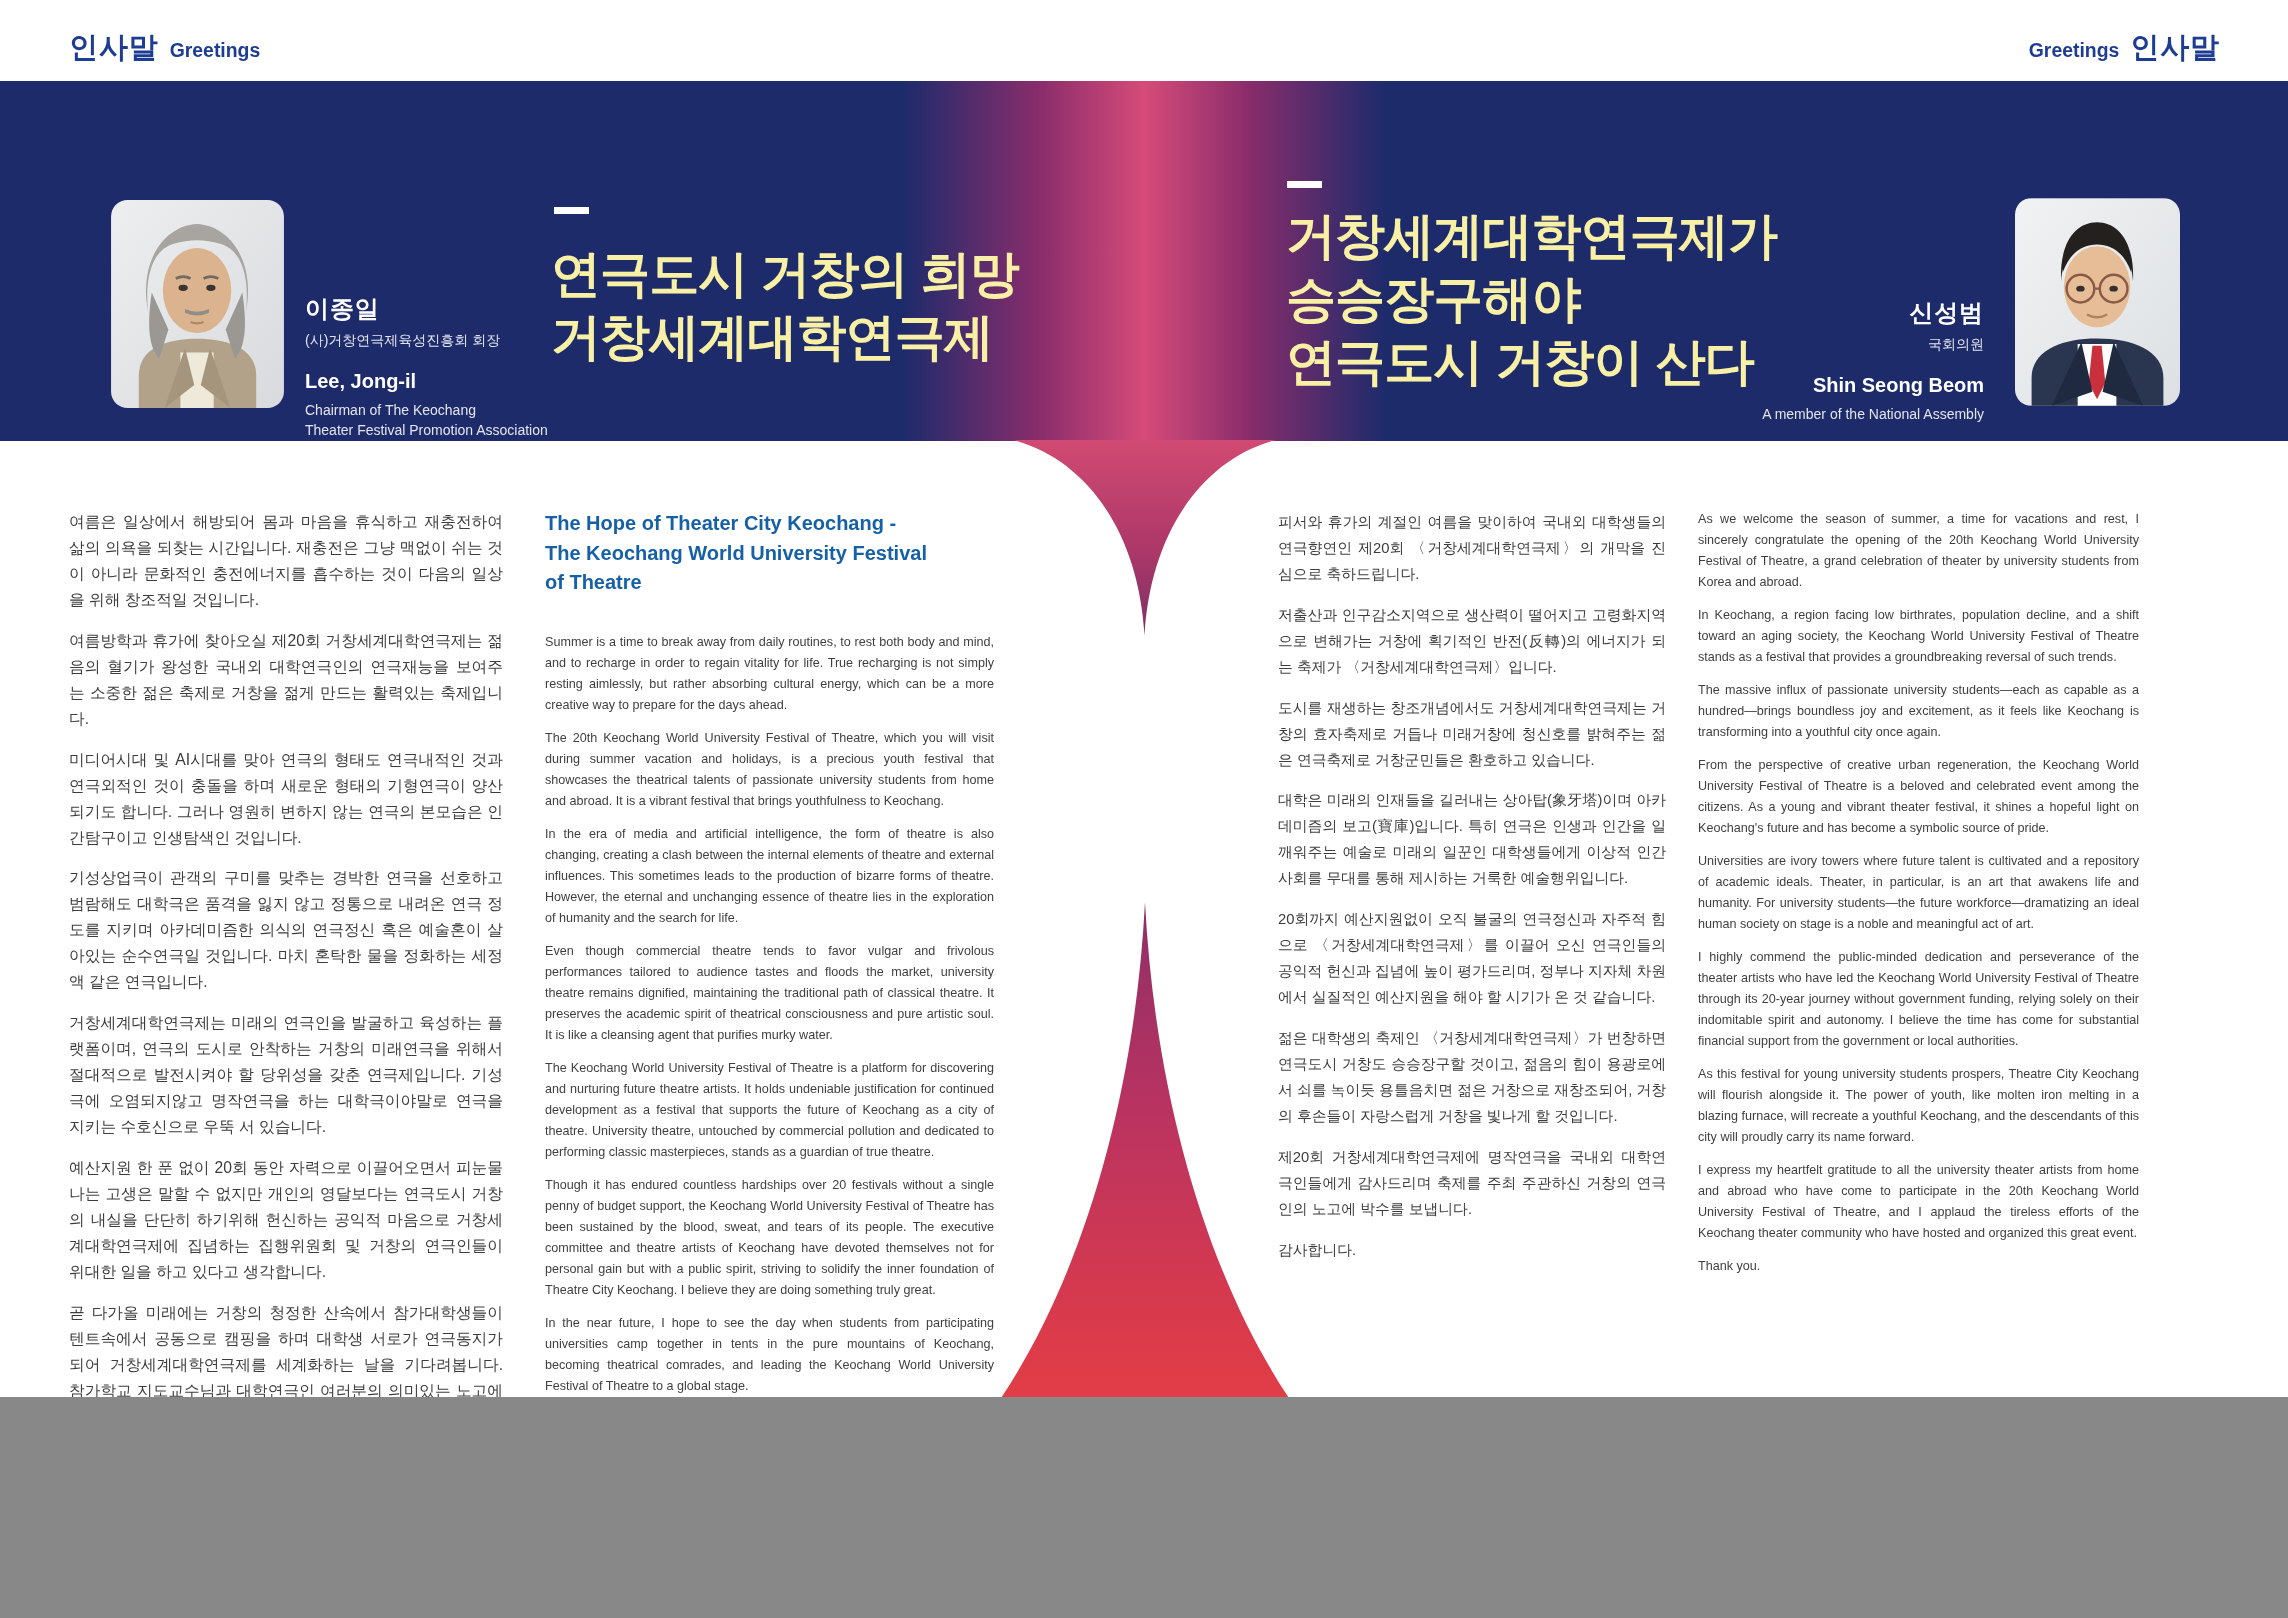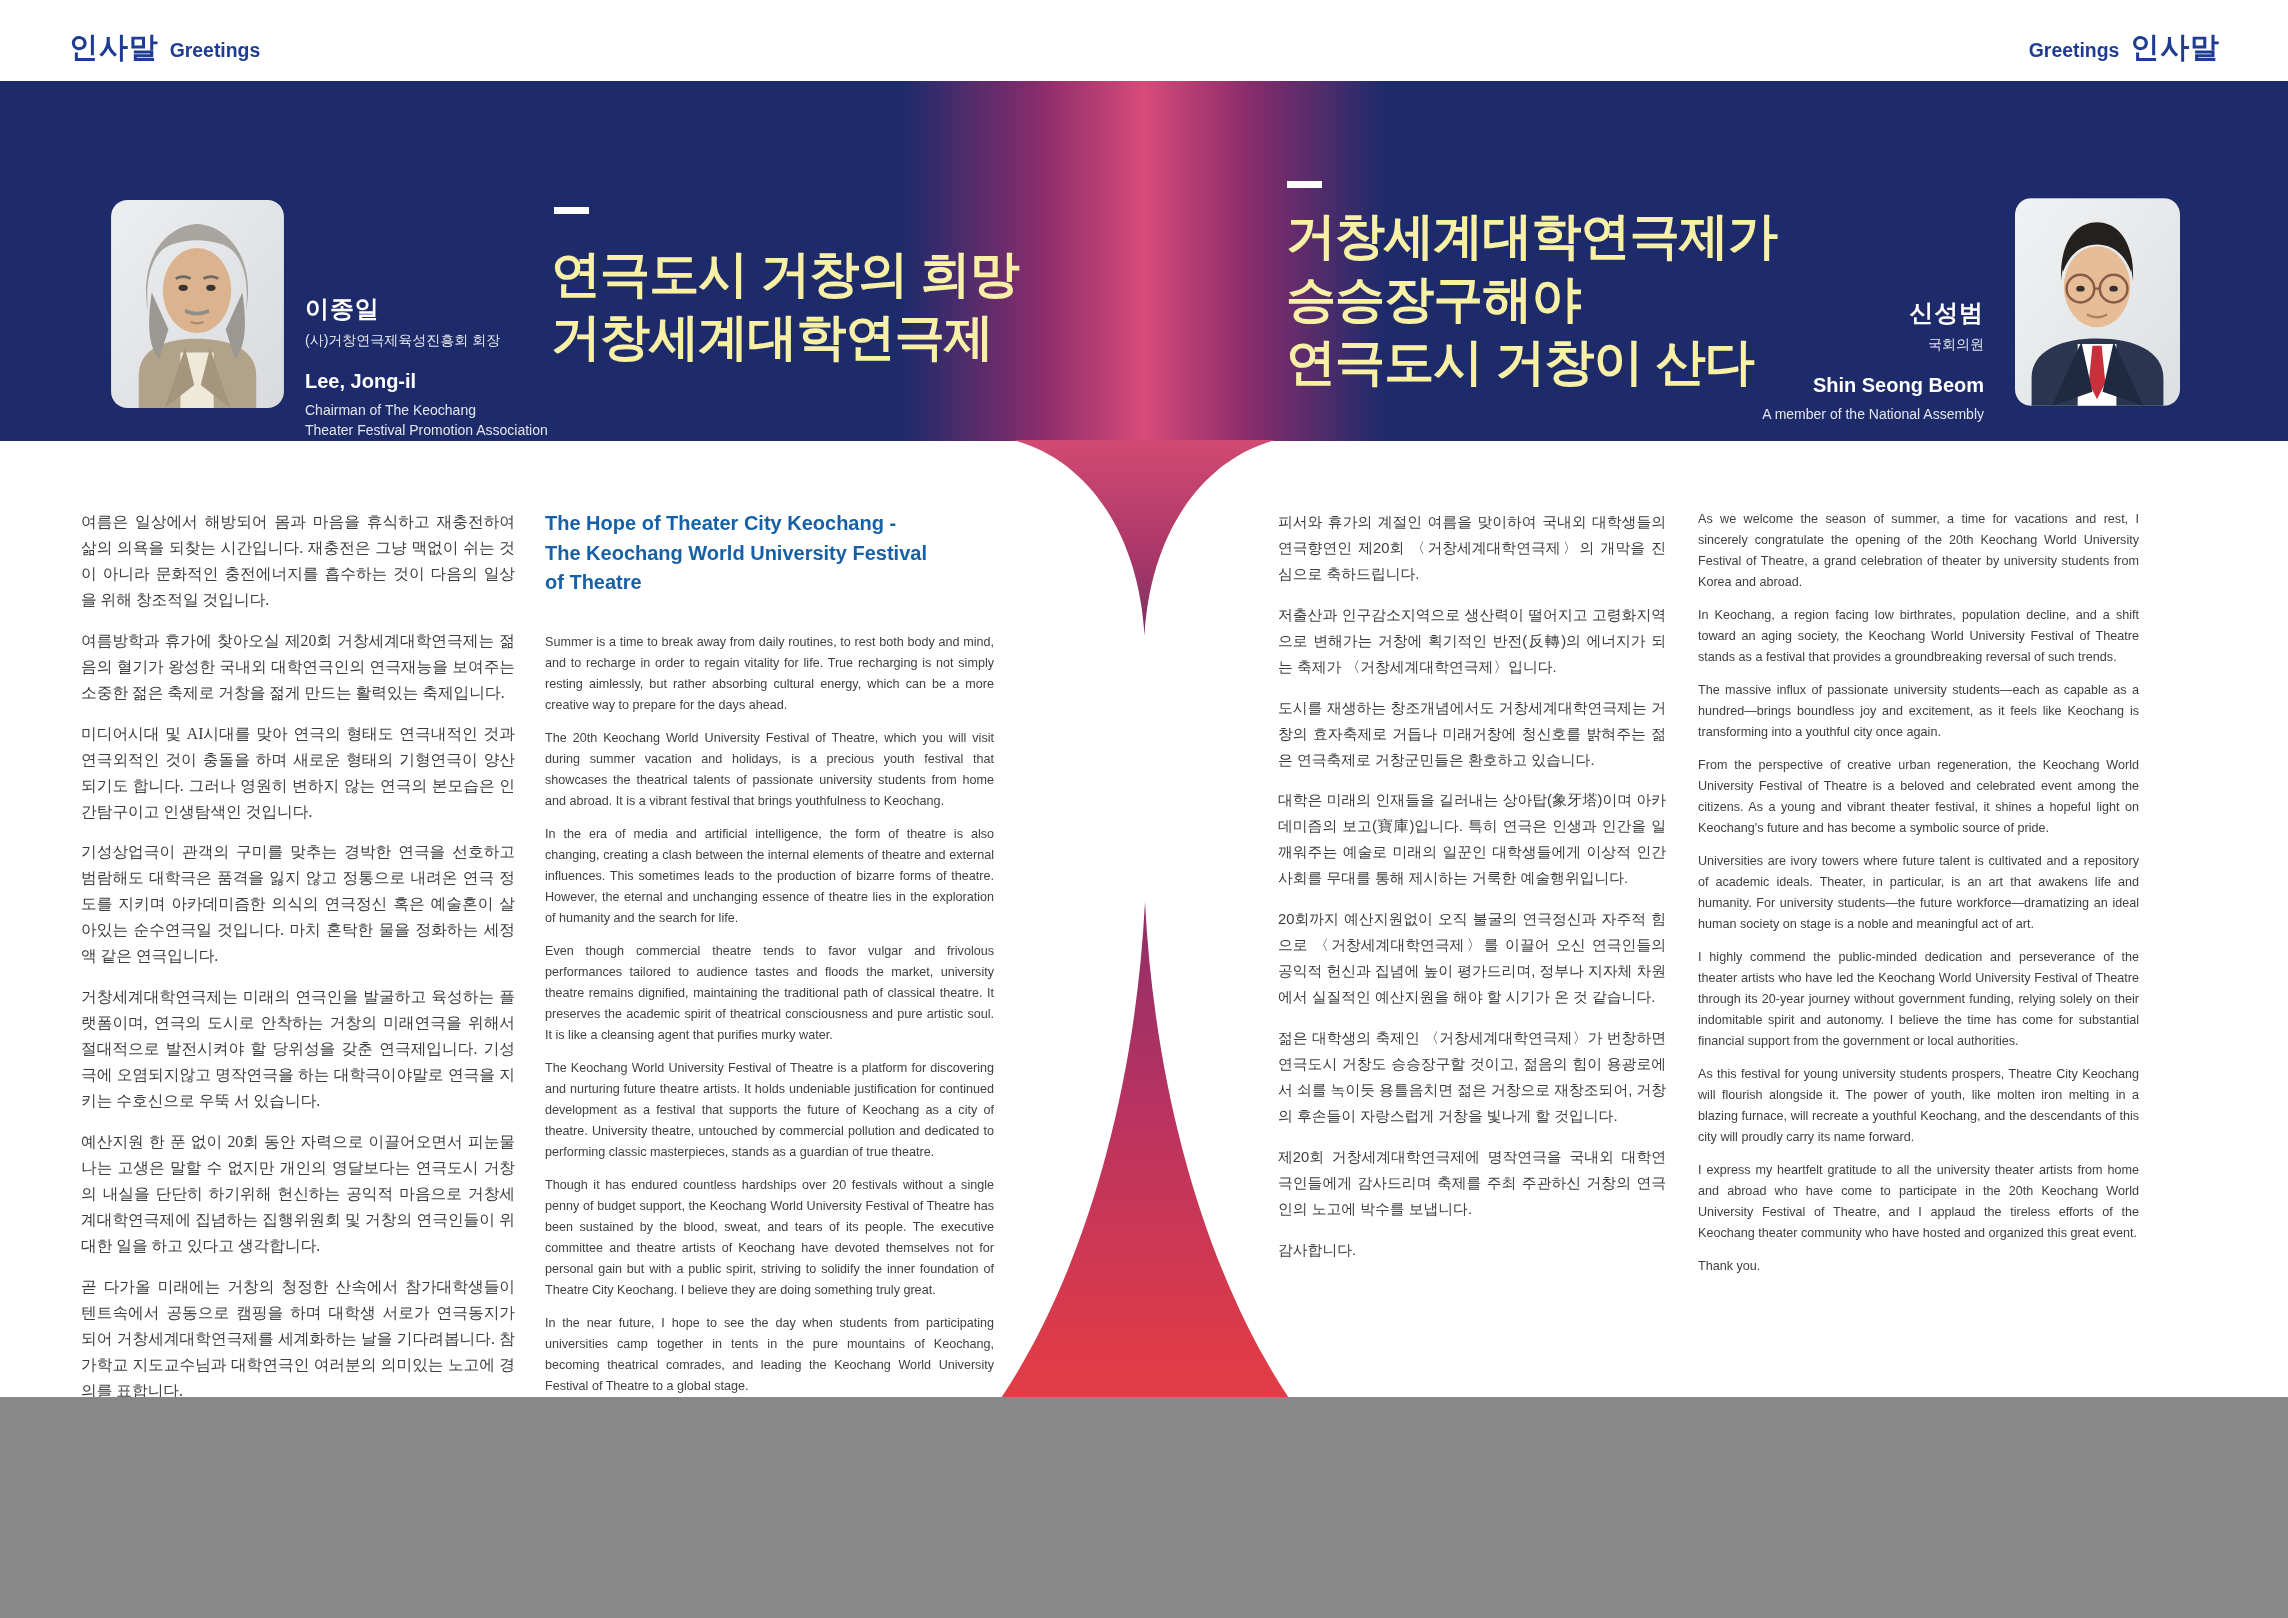--- a/index.html
+++ b/index.html
@@ -35,21 +35,21 @@
   
   .dash{position:absolute;width:35px;height:6.5px;background:#ffffff;}
   .dash-left{left:554px;top:207px;}
   .dash-right{left:1287px;top:181px;}
   .headline{position:absolute;color:#f8f0a4;font-weight:bold;font-size:50px;line-height:63px;letter-spacing:-0.9px;}
   .headline-left{left:551px;top:243px;}
   .headline-right{left:1286px;top:205px;}
   
   .col{position:absolute;top:509px;}
   .k-col p{font-size:15.7px;line-height:26px;margin:0 0 14.8px 0;color:#3c3c3c;text-align:justify;}
-  .k1{left:81px;width:434px;font-family:Liberation Serif, serif;}
+  .k1{left:69px;width:434px;}
   .k2{left:1278px;width:388px;}
   .k2 p{font-size:14.8px;}
   .e-col{}
   .e1{left:545px;width:449px;}
   .e2{left:1698px;width:441px;}
   .e-title{color:#1660a7;font-weight:bold;font-size:20px;line-height:29.5px;margin-bottom:34px;}
   .e-col .body p{font-size:12.6px;line-height:21px;margin:0 0 12px 0;color:#3f3f3f;text-align:justify;}
   
   .footer-bar{position:absolute;left:0;top:1521px;width:2289px;height:78px;background:#1e2b6b;}
   .footer-strip{position:absolute;left:0;top:1599px;width:2289px;height:20px;

